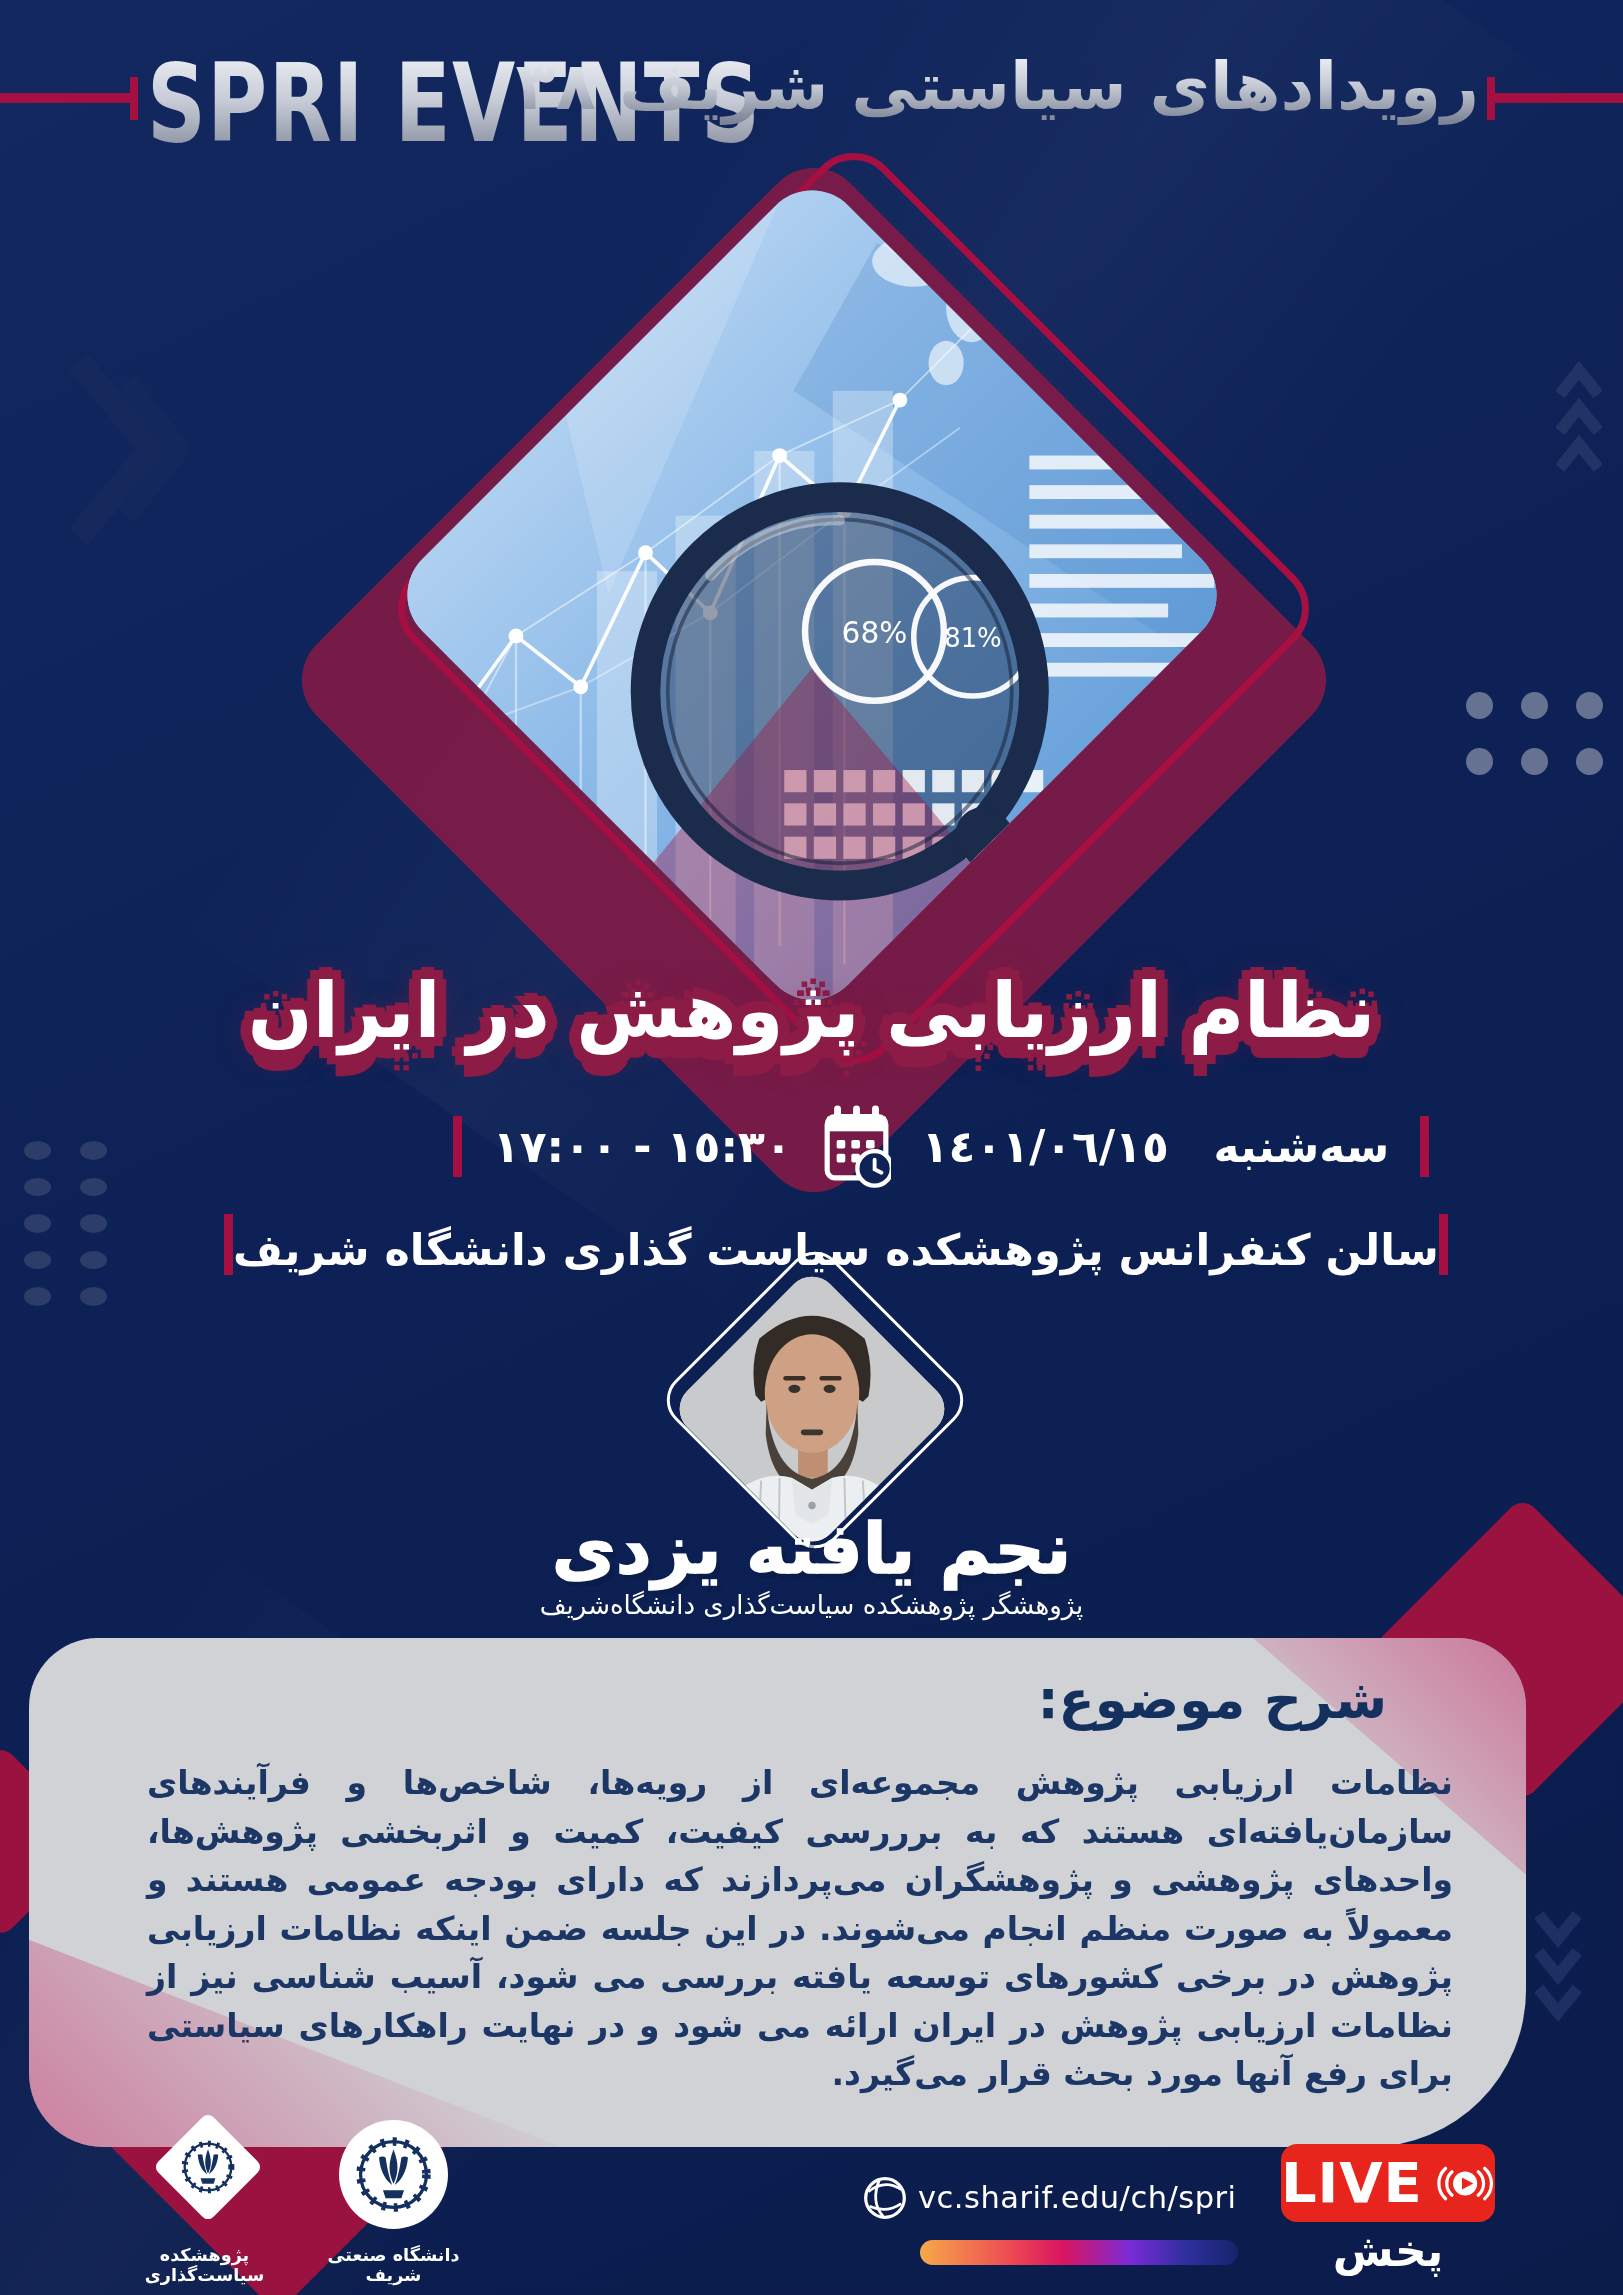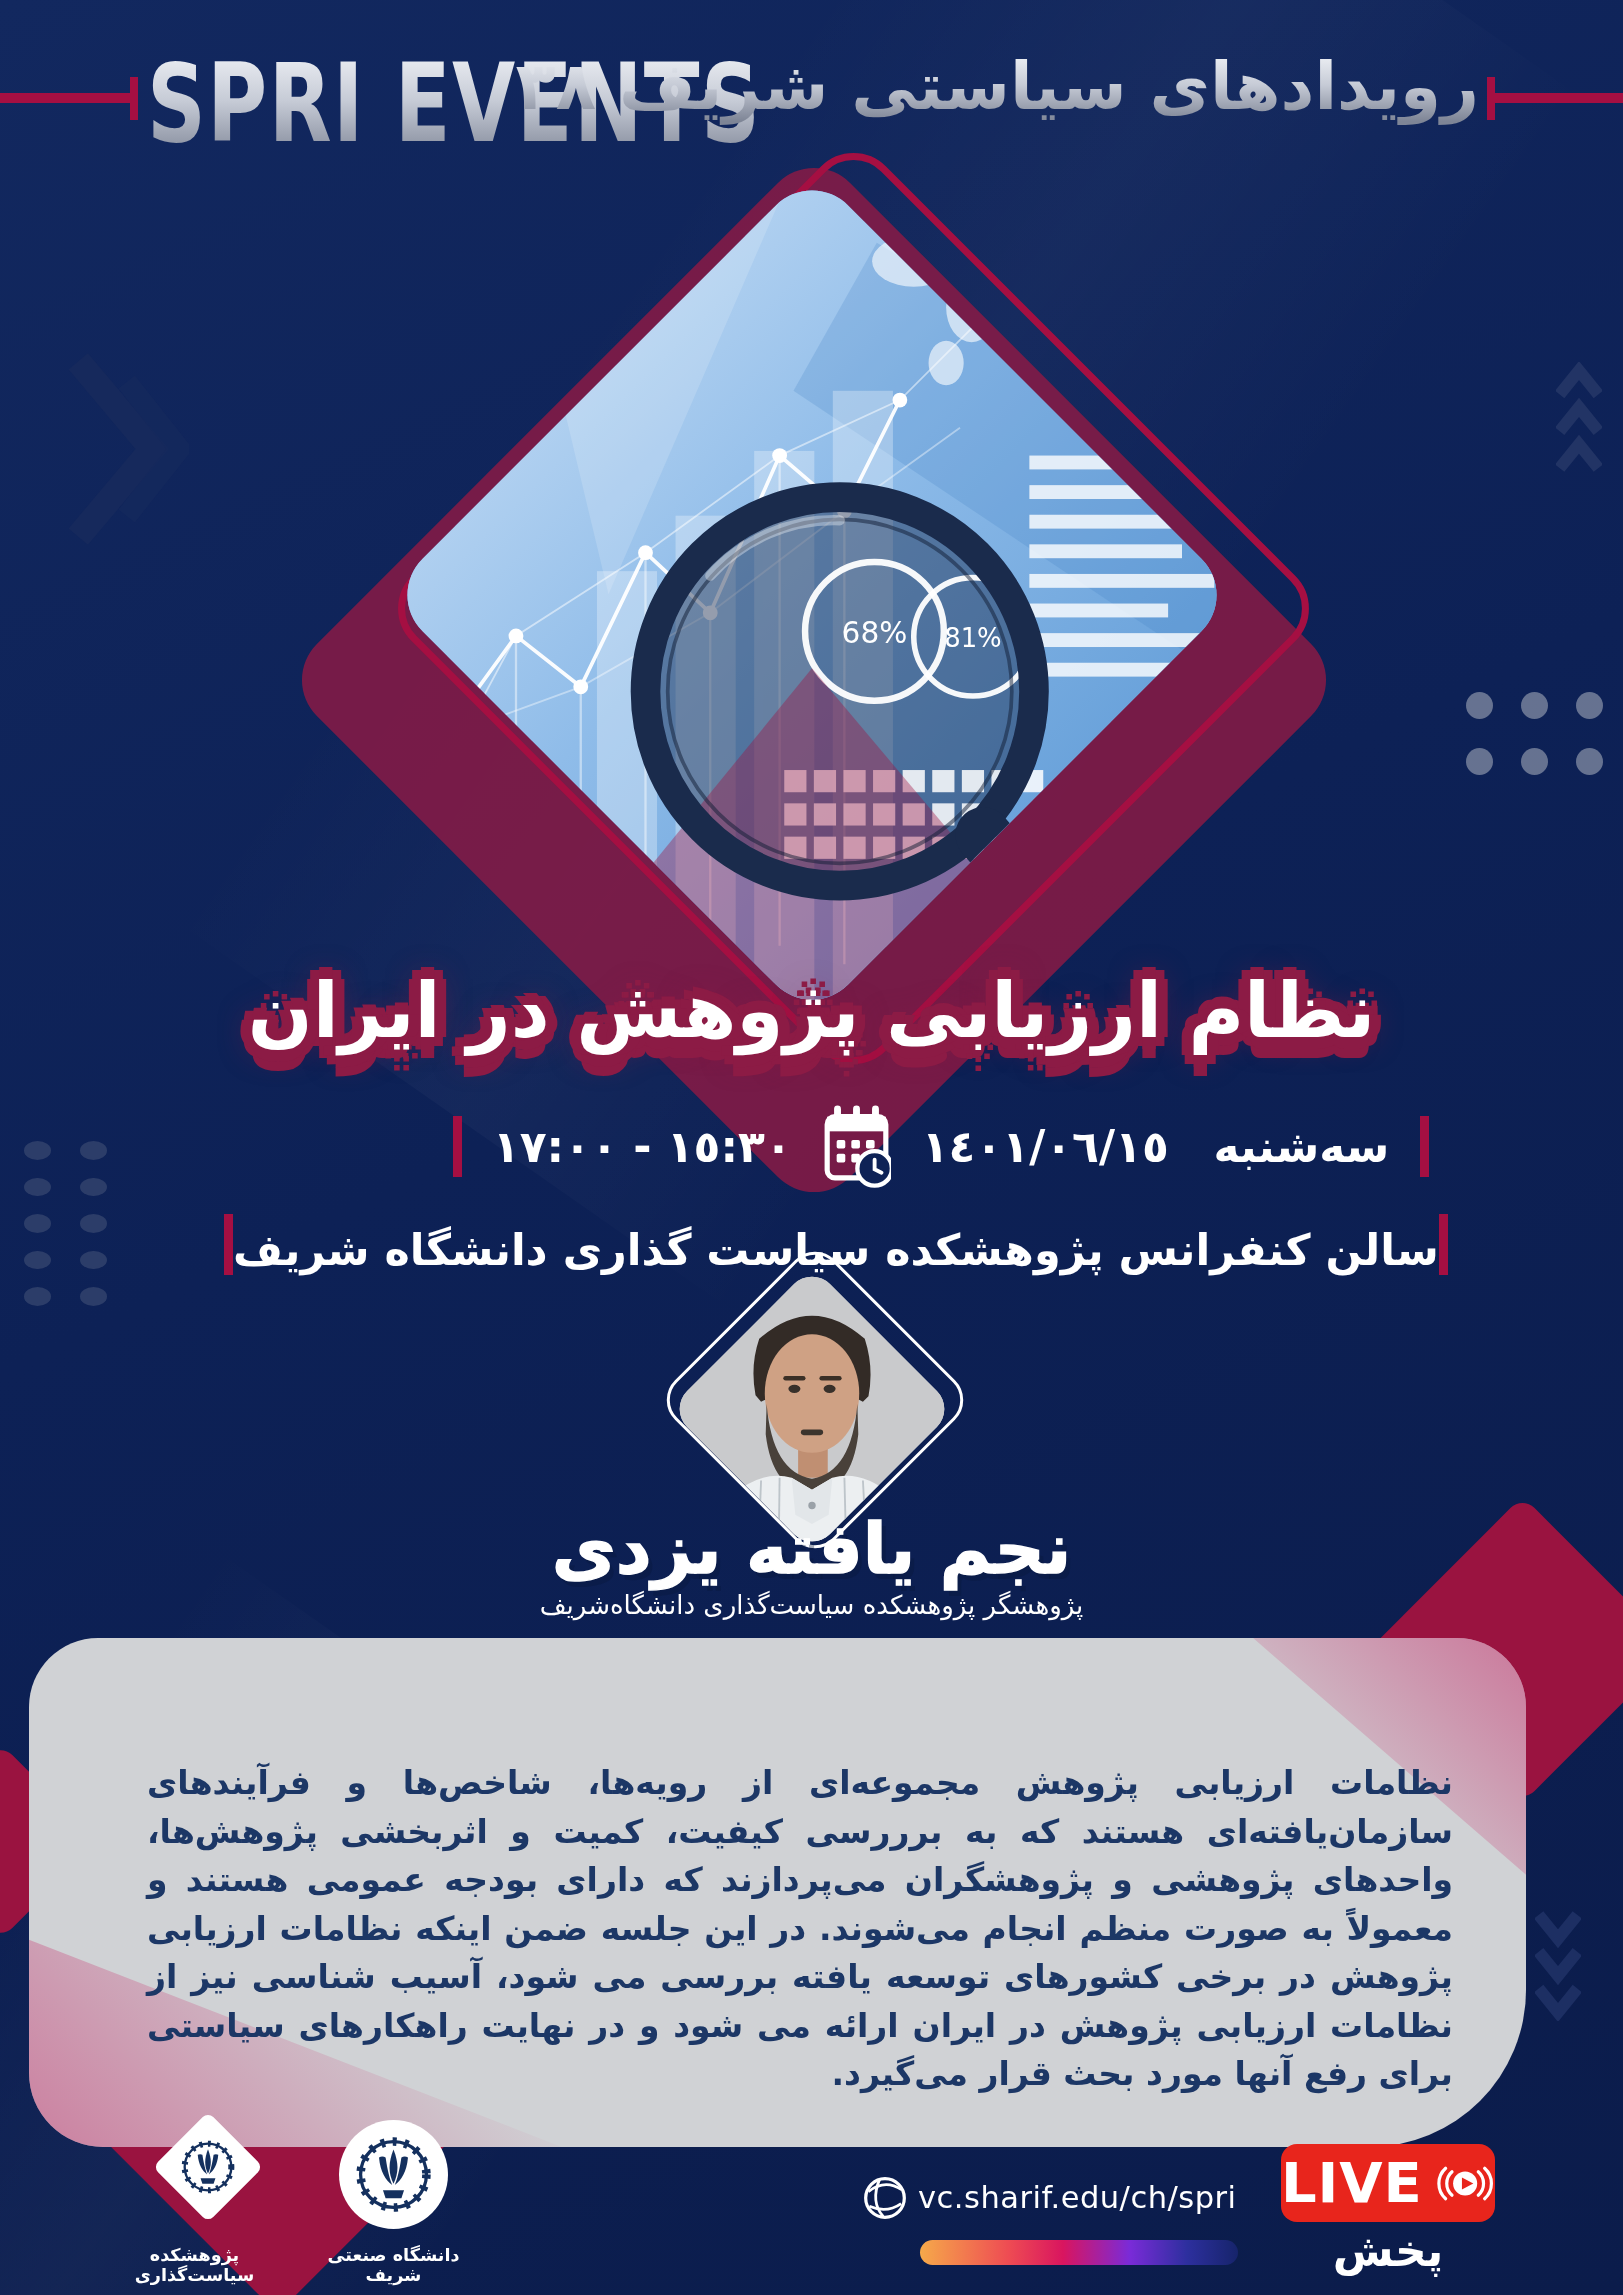--- a/index.html
+++ b/index.html
@@ -78,21 +78,21 @@
   .box-heading{position:absolute;top:30.5px;right:139px;font-size:53px;font-weight:800;color:#14305E;}
   .box-body{position:absolute;top:121px;right:73px;width:1306px;font-size:33px;line-height:1.47;
     font-weight:600;color:#1C3766;text-align:justify;}
   
   .logo-diamond{position:absolute;left:169px;top:2128px;width:78px;height:78px;transform:rotate(45deg);
     background:#fff;border-radius:7.4px;z-index:6;}
   .logo-diamond svg{transform:rotate(-45deg);}
   .logo-circle{position:absolute;left:339px;top:2120px;width:109px;height:109px;border-radius:50%;background:#fff;
     display:flex;align-items:center;justify-content:center;z-index:6;}
   .logo-label{position:absolute;color:#fff;font-size:17.6px;font-weight:600;text-align:center;z-index:6;}
-  .ll1{left:102px;top:2245px;width:185px;}
+  .ll1{left:112px;top:2245px;width:185px;}
   .ll2{left:324px;top:2245px;width:139px;}
   .globe{position:absolute;left:862px;top:2175px;z-index:6;}
   .url{position:absolute;left:918px;top:2180px;font-size:30.5px;font-weight:500;color:#fff;z-index:6;letter-spacing:0.5px;}
   .grad-bar{position:absolute;left:920px;top:2240px;width:318px;height:25px;border-radius:12.5px;z-index:6;
     background:linear-gradient(90deg,#F6A94A,#EE4B53 28%,#D9155F 45%,#7A2BD8 66%,#2D2F9E 84%,#16246B);}
   .live-badge{position:absolute;left:1281px;top:2144px;width:214px;height:78px;background:#E8251C;border-radius:16px;
     display:flex;align-items:center;justify-content:center;gap:12px;z-index:6;}
   .live-text{font-size:56px;font-weight:800;color:#fff;letter-spacing:0.9px;line-height:1;}
   .live-caption{position:absolute;left:1281px;top:2225px;width:214px;text-align:center;font-size:44px;font-weight:700;
     color:#fff;z-index:6;}
@@ -346,20 +346,21 @@
   <div class="speaker-name fa">نجم یافته یزدی</div>
   <div class="speaker-role fa">پژوهشگر پژوهشکده سیاست‌گذاری دانشگاه‌شریف</div>
 
   <div class="corner-diamond cd-tr"></div>
   <div class="corner-diamond cd-bl"></div>
   <div class="corner-diamond cd-l"></div>
 
   <div class="box">
     <div class="box-ribbon-tr"></div>
     <div class="box-ribbon-bl"></div>
+    <div class="box-heading fa">شرح موضوع:</div>
     <div class="box-body fa">نظامات ارزیابی پژوهش مجموعه‌ای از رویه‌ها، شاخص‌ها و فرآیندهای سازمان‌یافته‌ای هستند که به برررسی کیفیت، کمیت و اثربخشی پژوهش‌ها، واحدهای پژوهشی و پژوهشگران می‌پردازند که دارای بودجه عمومی هستند و معمولاً به صورت منظم انجام می‌شوند. در این جلسه ضمن اینکه نظامات ارزیابی پژوهش در برخی کشورهای توسعه یافته بررسی می شود، آسیب شناسی نیز از نظامات ارزیابی پژوهش در ایران ارائه می شود و در نهایت راهکارهای سیاستی برای رفع آنها مورد بحث قرار می‌گیرد.</div>
   </div>
 
   <div class="logo-diamond" style="display:flex;align-items:center;justify-content:center;">
     <svg width="56" height="56" viewBox="0 0 120 120">
       <use href="#sharif-core"></use>
     </svg>
   </div>
   <div class="logo-label ll1 fa">پژوهشکده سیاست‌گذاری</div>
 

